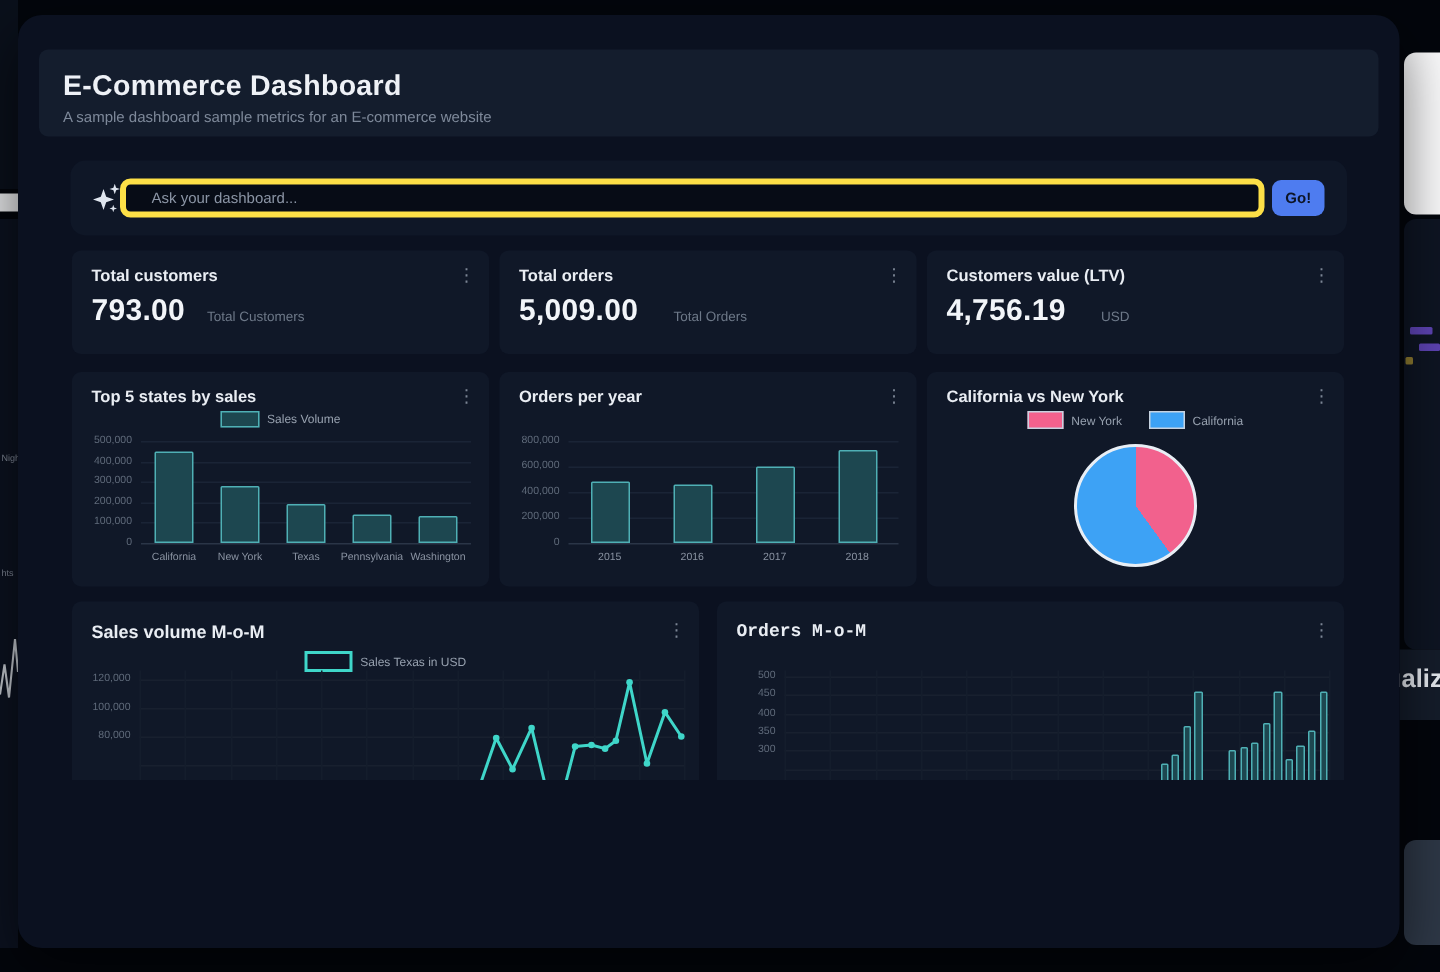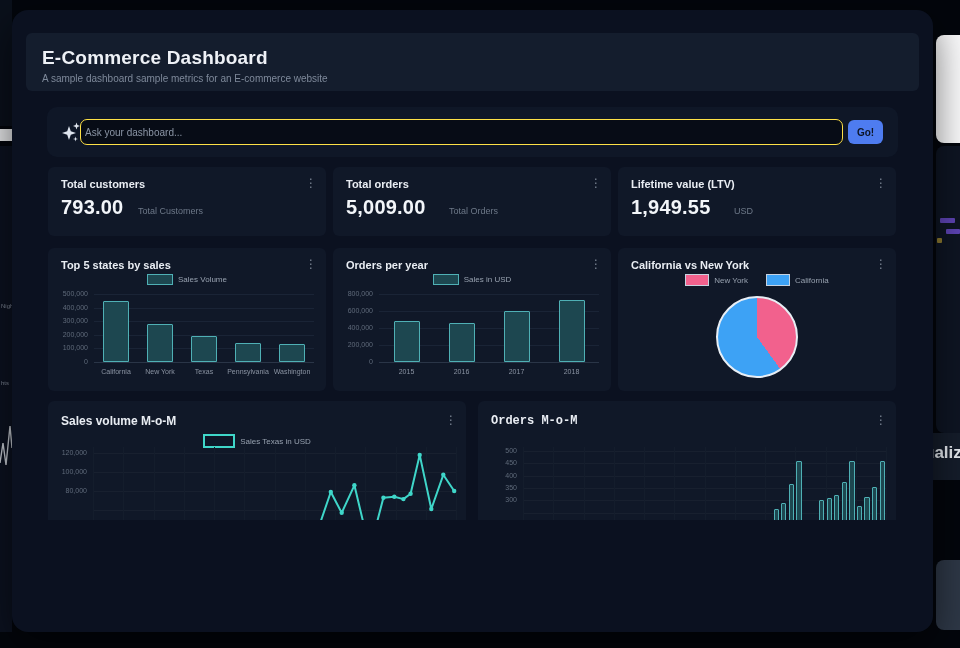--- a/index.html
+++ b/index.html
@@ -22,22 +22,22 @@
              background:#0b1120;box-shadow:0 14px 40px rgba(0,0,0,.6);}
   .preview{position:absolute;left:0;top:0;right:0;height:510px;overflow:hidden;}
   
   .dash-header{left:14px;top:23px;width:893px;height:58px;background:#141d2d;border-radius:6px;}
   .dash-title{position:absolute;left:16px;top:14px;font-size:19px;font-weight:bold;color:#eef1f6;letter-spacing:.2px;text-align:right;}
   .dash-sub{position:absolute;left:16px;top:40px;font-size:10px;color:#7e899a;}
   
   .ask-wrap{left:35px;top:97px;width:851px;height:50px;background:#0f1727;border-radius:10px;}
   .sparkle{position:absolute;left:12px;top:13px;width:24px;height:24px;}
   .ask-input{position:absolute;left:33px;top:12px;width:763px;height:26px;background:#070c16;
-             border:1px solid #fde047;border-radius:7px;color:#c7ced9;font-size:10px;
-             padding:0 4px;box-sizing:border-box;font-family:inherit;outline:none;}
+             border:4px solid #fde047;border-radius:7px;color:#c7ced9;font-size:10px;
+             padding:0 17px;box-sizing:border-box;font-family:inherit;outline:none;}
   .ask-input::placeholder{color:#8b95a5;}
   .go-btn{position:absolute;left:801px;top:13px;width:35px;height:24px;background:#4e7cf0;border:none;
           border-radius:6px;color:#0d1526;font-size:10px;font-weight:bold;font-family:inherit;cursor:pointer;}
   
   .tile{background:#101828;border-radius:6px;position:absolute;}
   .tile-title{position:absolute;left:13px;top:11px;font-size:11px;font-weight:bold;color:#e9edf3;}
   .kebab{position:absolute;right:7px;top:8px;width:16px;height:16px;color:#7b8594;font-size:12px;
          line-height:16px;text-align:center;cursor:pointer;}
   .metric-row1{left:36px;width:278px;top:157px;height:69px;}
   .metric-row2{left:321px;width:278px;top:157px;height:69px;}
@@ -119,23 +119,23 @@
       <div class="metric-value">793.00</div>
       <div class="metric-cap" style="left:90px;">Total Customers</div>
     </div>
     <div class="tile metric-row2">
       <div class="tile-title">Total orders</div>
       <div class="kebab">⋮</div>
       <div class="metric-value">5,009.00</div>
       <div class="metric-cap" style="left:116px;">Total Orders</div>
     </div>
     <div class="tile metric-row3">
-      <div class="tile-title">Lifetime value (LTV)</div>
-      <div class="kebab">⋮</div>
-      <div class="metric-value">1,949.55</div>
+      <div class="tile-title">Customers value (LTV)</div>
+      <div class="kebab">⋮</div>
+      <div class="metric-value">4,756.19</div>
       <div class="metric-cap" style="left:116px;">USD</div>
     </div>
 
     <div class="tile chart1">
       <div class="tile-title">Top 5 states by sales</div>
       <div class="kebab">⋮</div>
       <div class="legend" style="top:26px;">
         <span class="sw-bar"></span>
         <span class="lab">Sales Volume</span>
       </div>
@@ -161,24 +161,20 @@
           <div class="bar" style="left: 187px; top: 94.96px; width: 26px; height: 19.04px;"></div>
           <div class="xtick" style="left: 178px; width: 44px; top: 120px;">Pennsylvania</div>
           <div class="bar" style="left: 231px; top: 96.32px; width: 26px; height: 17.68px;"></div>
           <div class="xtick" style="left: 222px; width: 44px; top: 120px;">Washington</div>
         </div>
     </div>
 
     <div class="tile chart2">
       <div class="tile-title">Orders per year</div>
       <div class="kebab">⋮</div>
-      <div class="legend" style="top:26px;">
-        <span class="sw-bar"></span>
-        <span class="lab">Sales in USD</span>
-      </div>
       <div class="plot" id="plot1">
           <div class="hgrid" style="left: 46px; width: 220px; top: 114px; height: 1px; background: rgb(42, 53, 71);"></div>
           <div class="ytick" style="left: 0px; width: 40px; top: 110px;">0</div>
           <div class="hgrid" style="left: 46px; width: 220px; top: 97px; height: 1px; background: rgb(26, 36, 54);"></div>
           <div class="ytick" style="left: 0px; width: 40px; top: 93px;">200,000</div>
           <div class="hgrid" style="left: 46px; width: 220px; top: 80px; height: 1px; background: rgb(26, 36, 54);"></div>
           <div class="ytick" style="left: 0px; width: 40px; top: 76px;">400,000</div>
           <div class="hgrid" style="left: 46px; width: 220px; top: 63px; height: 1px; background: rgb(26, 36, 54);"></div>
           <div class="ytick" style="left: 0px; width: 40px; top: 59px;">600,000</div>
           <div class="hgrid" style="left: 46px; width: 220px; top: 46px; height: 1px; background: rgb(26, 36, 54);"></div>

